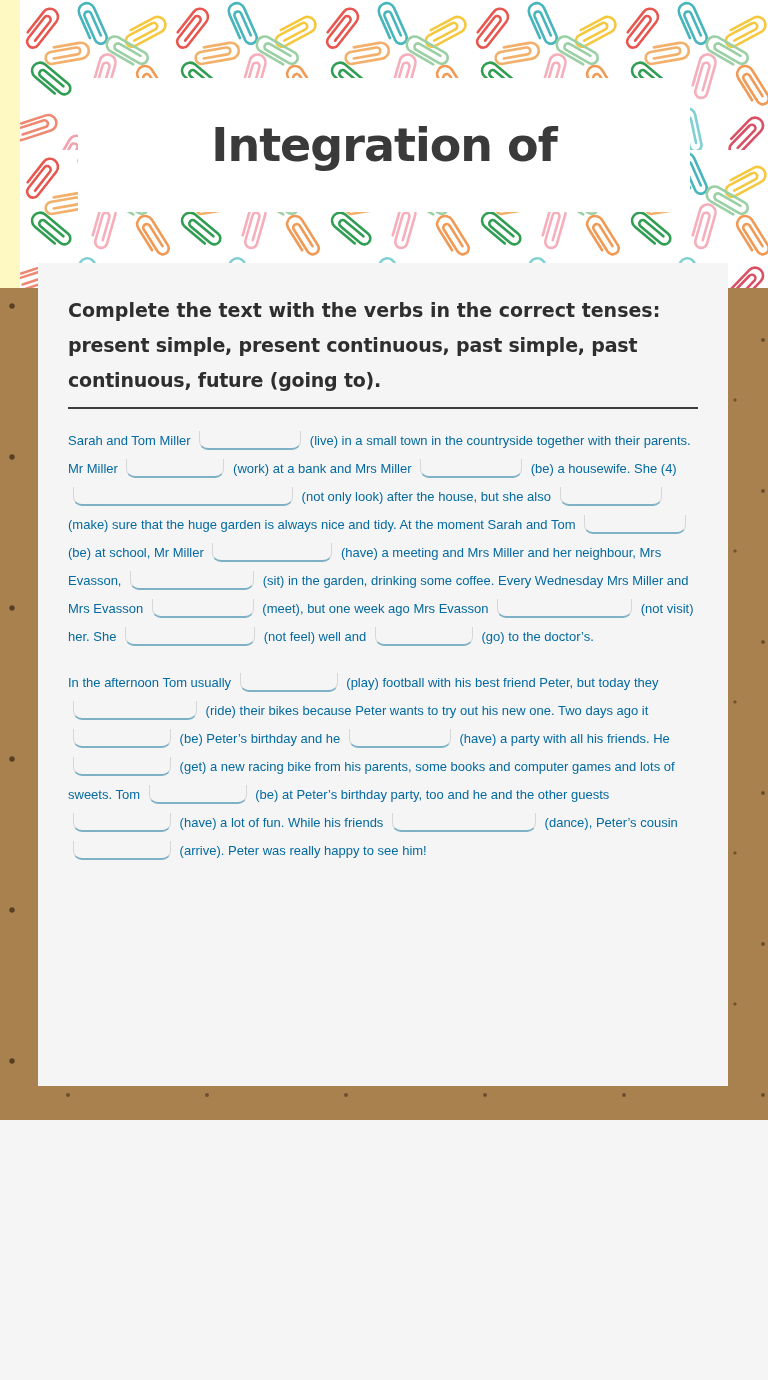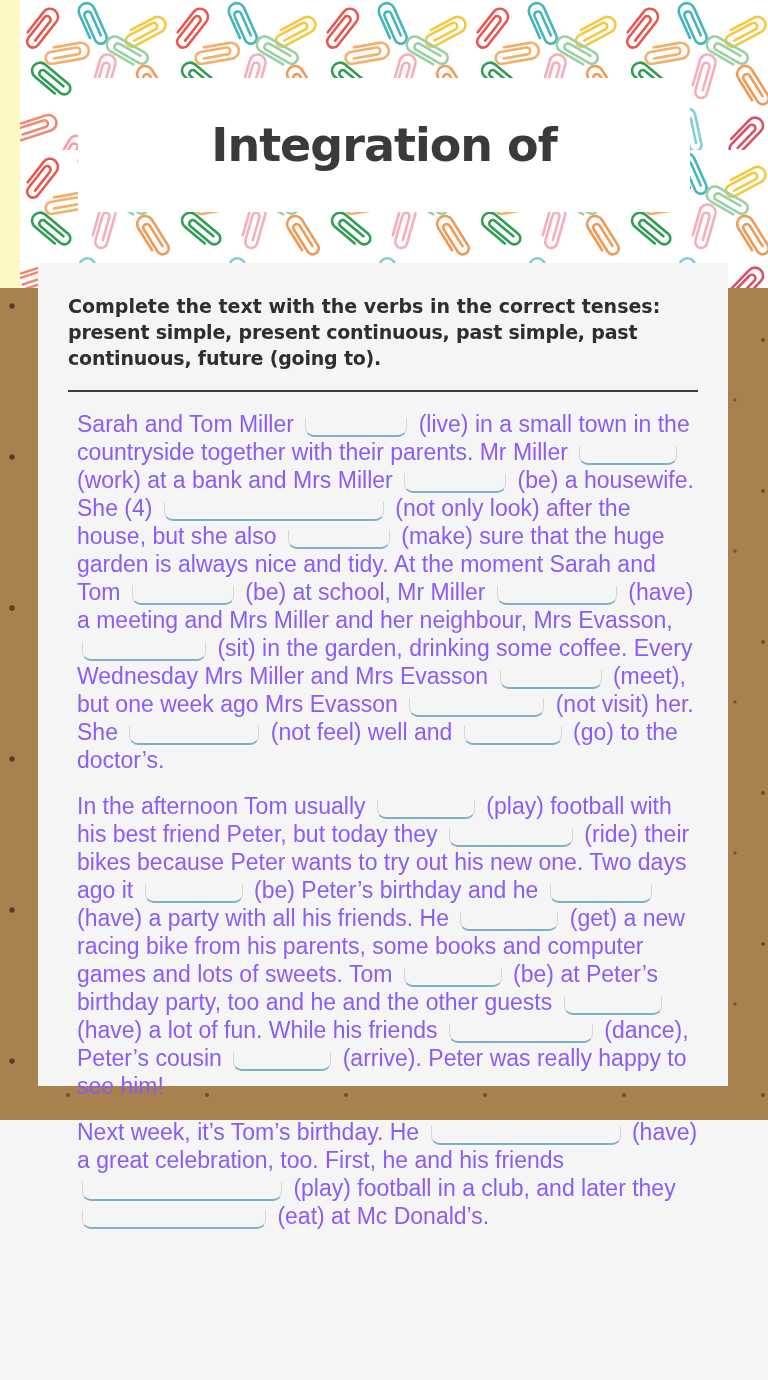--- a/index.html
+++ b/index.html
@@ -34,27 +34,27 @@
       radial-gradient(circle at 90px 135px, rgba(60,40,18,.35) 1.6px, rgba(60,40,18,0) 2.6px);
     background-size:139px 151px;
   }
   
   .card{
     position:absolute;left:38px;top:263px;width:690px;height:823px;z-index:3;
     background:#f5f5f5;box-sizing:border-box;padding:30px 30px 0 30px;
   }
   .instructions{
     font-family:"DejaVu Sans",sans-serif;
-    font-size:19px;line-height:26px;color:#2e2e2e;margin:0 0 19px 0;
+    font-size:19px;line-height:35px;color:#2e2e2e;margin:0 0 9px 0;
   }
   .instructions .lead{font-weight:700;}
   .instructions .heavy{font-weight:900;letter-spacing:-0.2px;}
   .rule{height:2px;background:#3c3c3c;border:none;margin:0 0 4px 0;}
   .wtext{
-    font-size:23px;line-height:28px;color:#8b5cf6;margin:18px 0 0 9px;
+    font-size:13px;line-height:28px;color:#0369a1;margin:18px 0 0 0;
   }
   .blank{
     display:inline-block;height:17px;
     border-left:1px solid #d7d7d7;border-right:1px solid #d7d7d7;
     border-bottom:2px solid #7fb1c6;
     border-radius:0 0 9px 9px;
     vertical-align:-5px;margin:0 5px;
     background:transparent;
   }
 </style>
@@ -93,17 +93,16 @@
   <div class="kraft"></div>
 
   <div class="card">
     <p class="instructions">
       <span class="lead">Complete the text with the verbs in the correct tenses: </span><span class="heavy">present simple, present continuous, past simple, past continuous, future (going to).</span>
     </p>
     <hr class="rule">
     <div>
         <p class="wtext">Sarah and Tom Miller <span class="blank" style="width: 100px;"></span> (live) in a small town in the countryside together with their parents. Mr Miller <span class="blank" style="width: 96px;"></span> (work) at a bank and Mrs Miller <span class="blank" style="width: 100px;"></span> (be) a housewife. She (4) <span class="blank" style="width: 218px;"></span> (not only look) after the house, but she also <span class="blank" style="width: 100px;"></span> (make) sure that the huge garden is always nice and tidy. At the moment Sarah and Tom <span class="blank" style="width: 100px;"></span> (be) at school, Mr Miller <span class="blank" style="width: 118px;"></span> (have) a meeting and Mrs Miller and her neighbour, Mrs Evasson, <span class="blank" style="width: 122px;"></span> (sit) in the garden, drinking some coffee. Every Wednesday Mrs Miller and Mrs Evasson <span class="blank" style="width: 100px;"></span> (meet), but one week ago Mrs Evasson <span class="blank" style="width: 133px;"></span> (not visit) her. She <span class="blank" style="width: 128px;"></span> (not feel) well and <span class="blank" style="width: 96px;"></span> (go) to the doctor’s.</p>
         <p class="wtext">In the afternoon Tom usually <span class="blank" style="width: 96px;"></span> (play) football with his best friend Peter, but today they <span class="blank" style="width: 122px;"></span> (ride) their bikes because Peter wants to try out his new one. Two days ago it <span class="blank" style="width: 96px;"></span> (be) Peter’s birthday and he <span class="blank" style="width: 100px;"></span> (have) a party with all his friends. He <span class="blank" style="width: 96px;"></span> (get) a new racing bike from his parents, some books and computer games and lots of sweets. Tom <span class="blank" style="width: 96px;"></span> (be) at Peter’s birthday party, too and he and the other guests <span class="blank" style="width: 96px;"></span> (have) a lot of fun. While his friends <span class="blank" style="width: 142px;"></span> (dance), Peter’s cousin <span class="blank" style="width: 96px;"></span> (arrive). Peter was really happy to see him!</p>
-        <p class="wtext">Next week, it’s Tom’s birthday. He <span class="blank" style="width: 188px;"></span> (have) a great celebration, too. First, he and his friends <span class="blank" style="width: 198px;"></span> (play) football in a club, and later they <span class="blank" style="width: 182px;"></span> (eat) at Mc Donald’s.</p>
       </div>
   </div>
 
 </div>
 
 </body></html>

